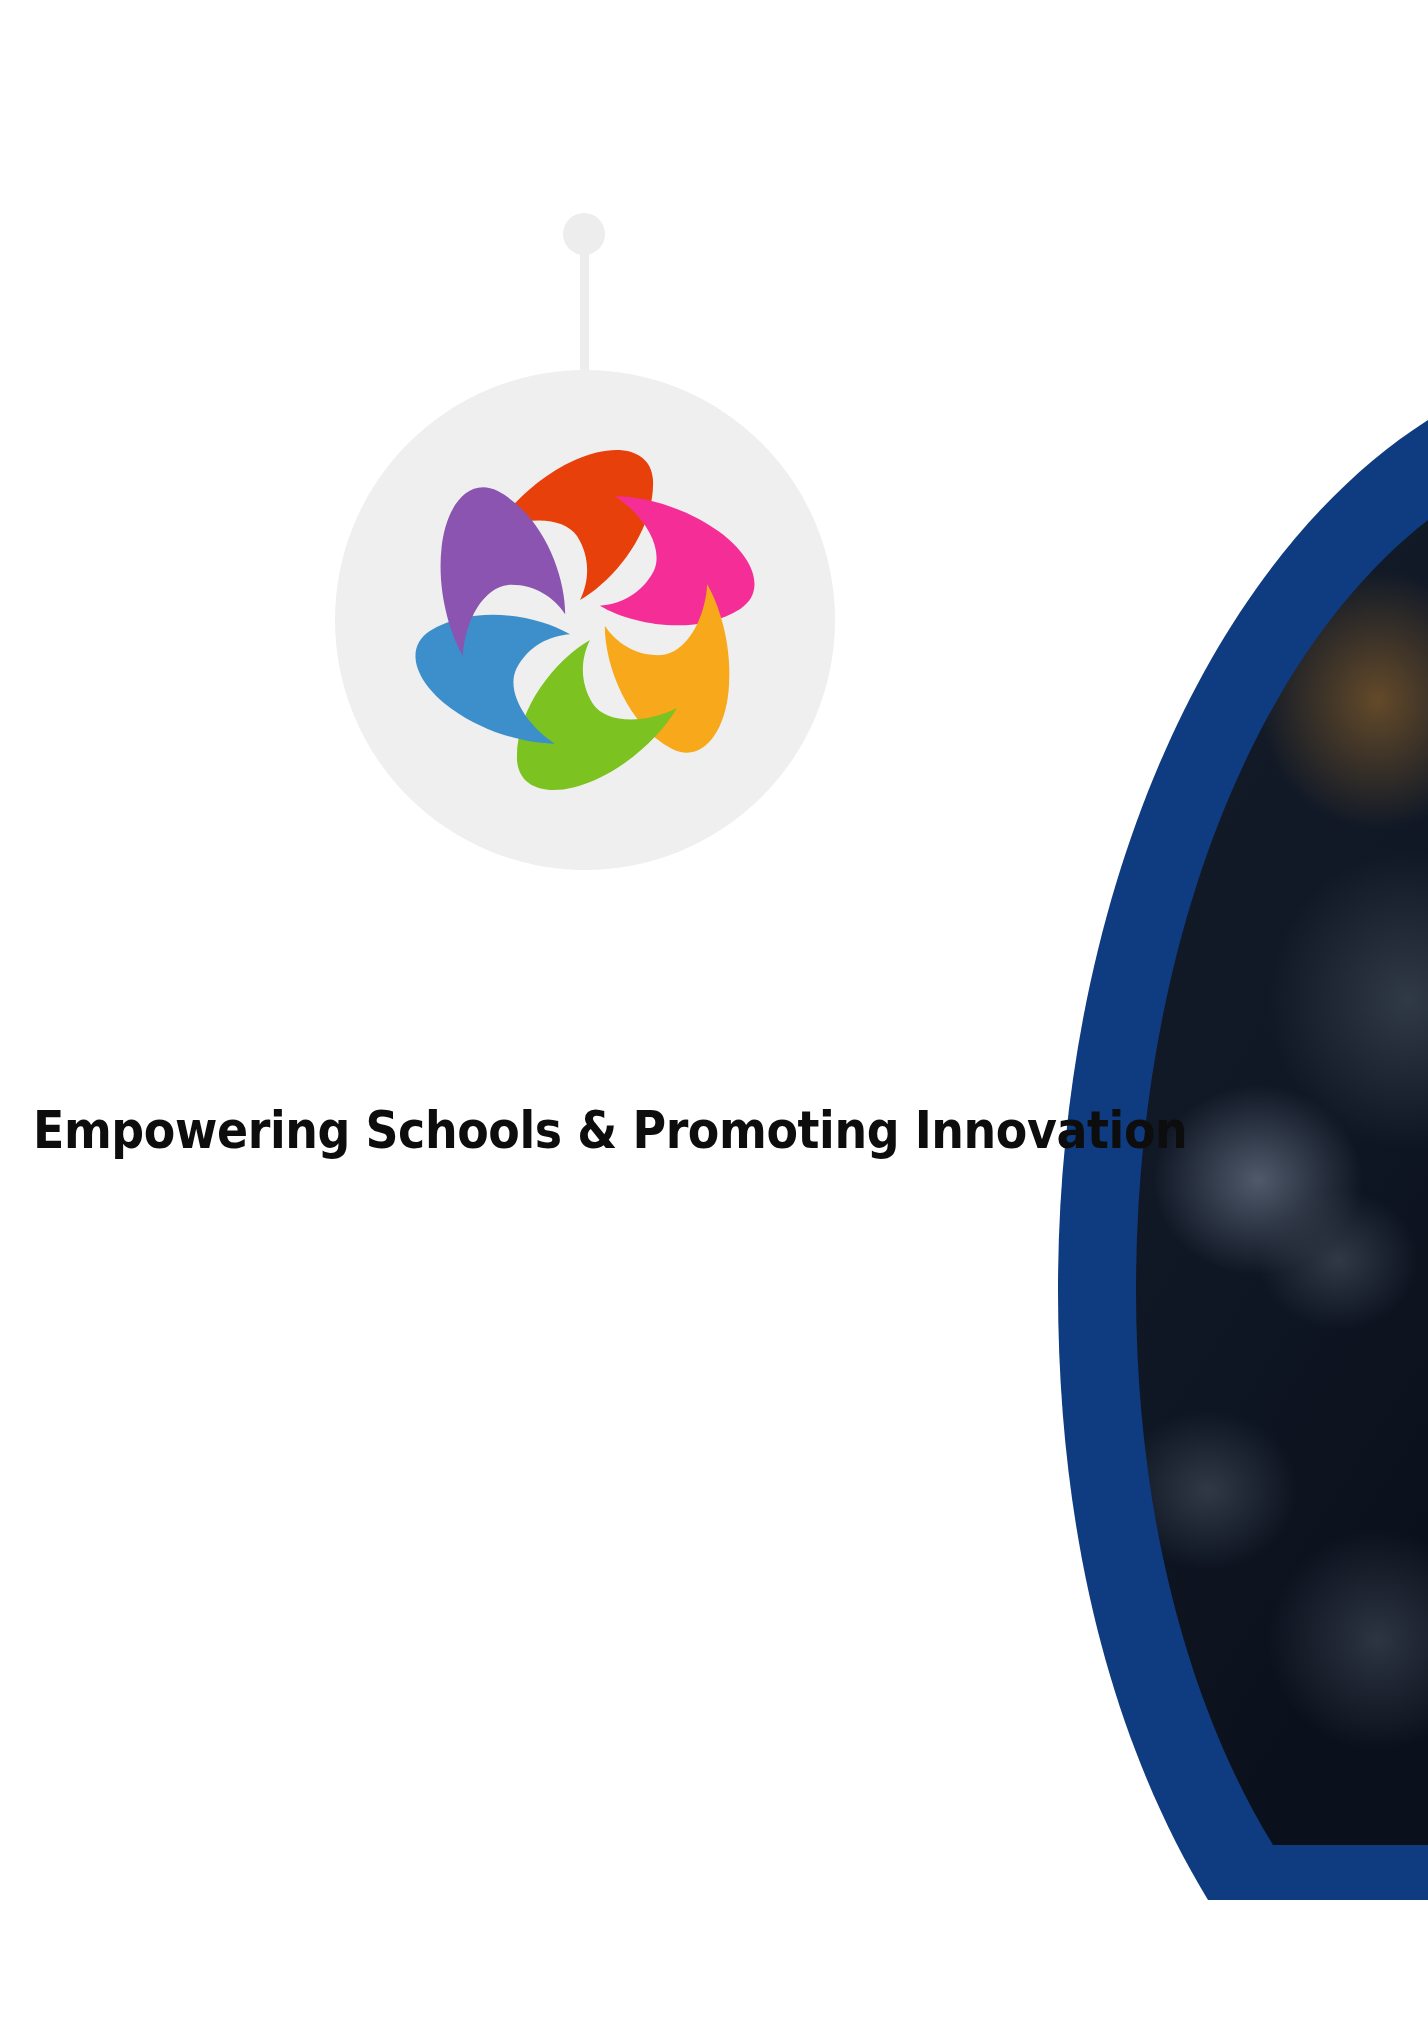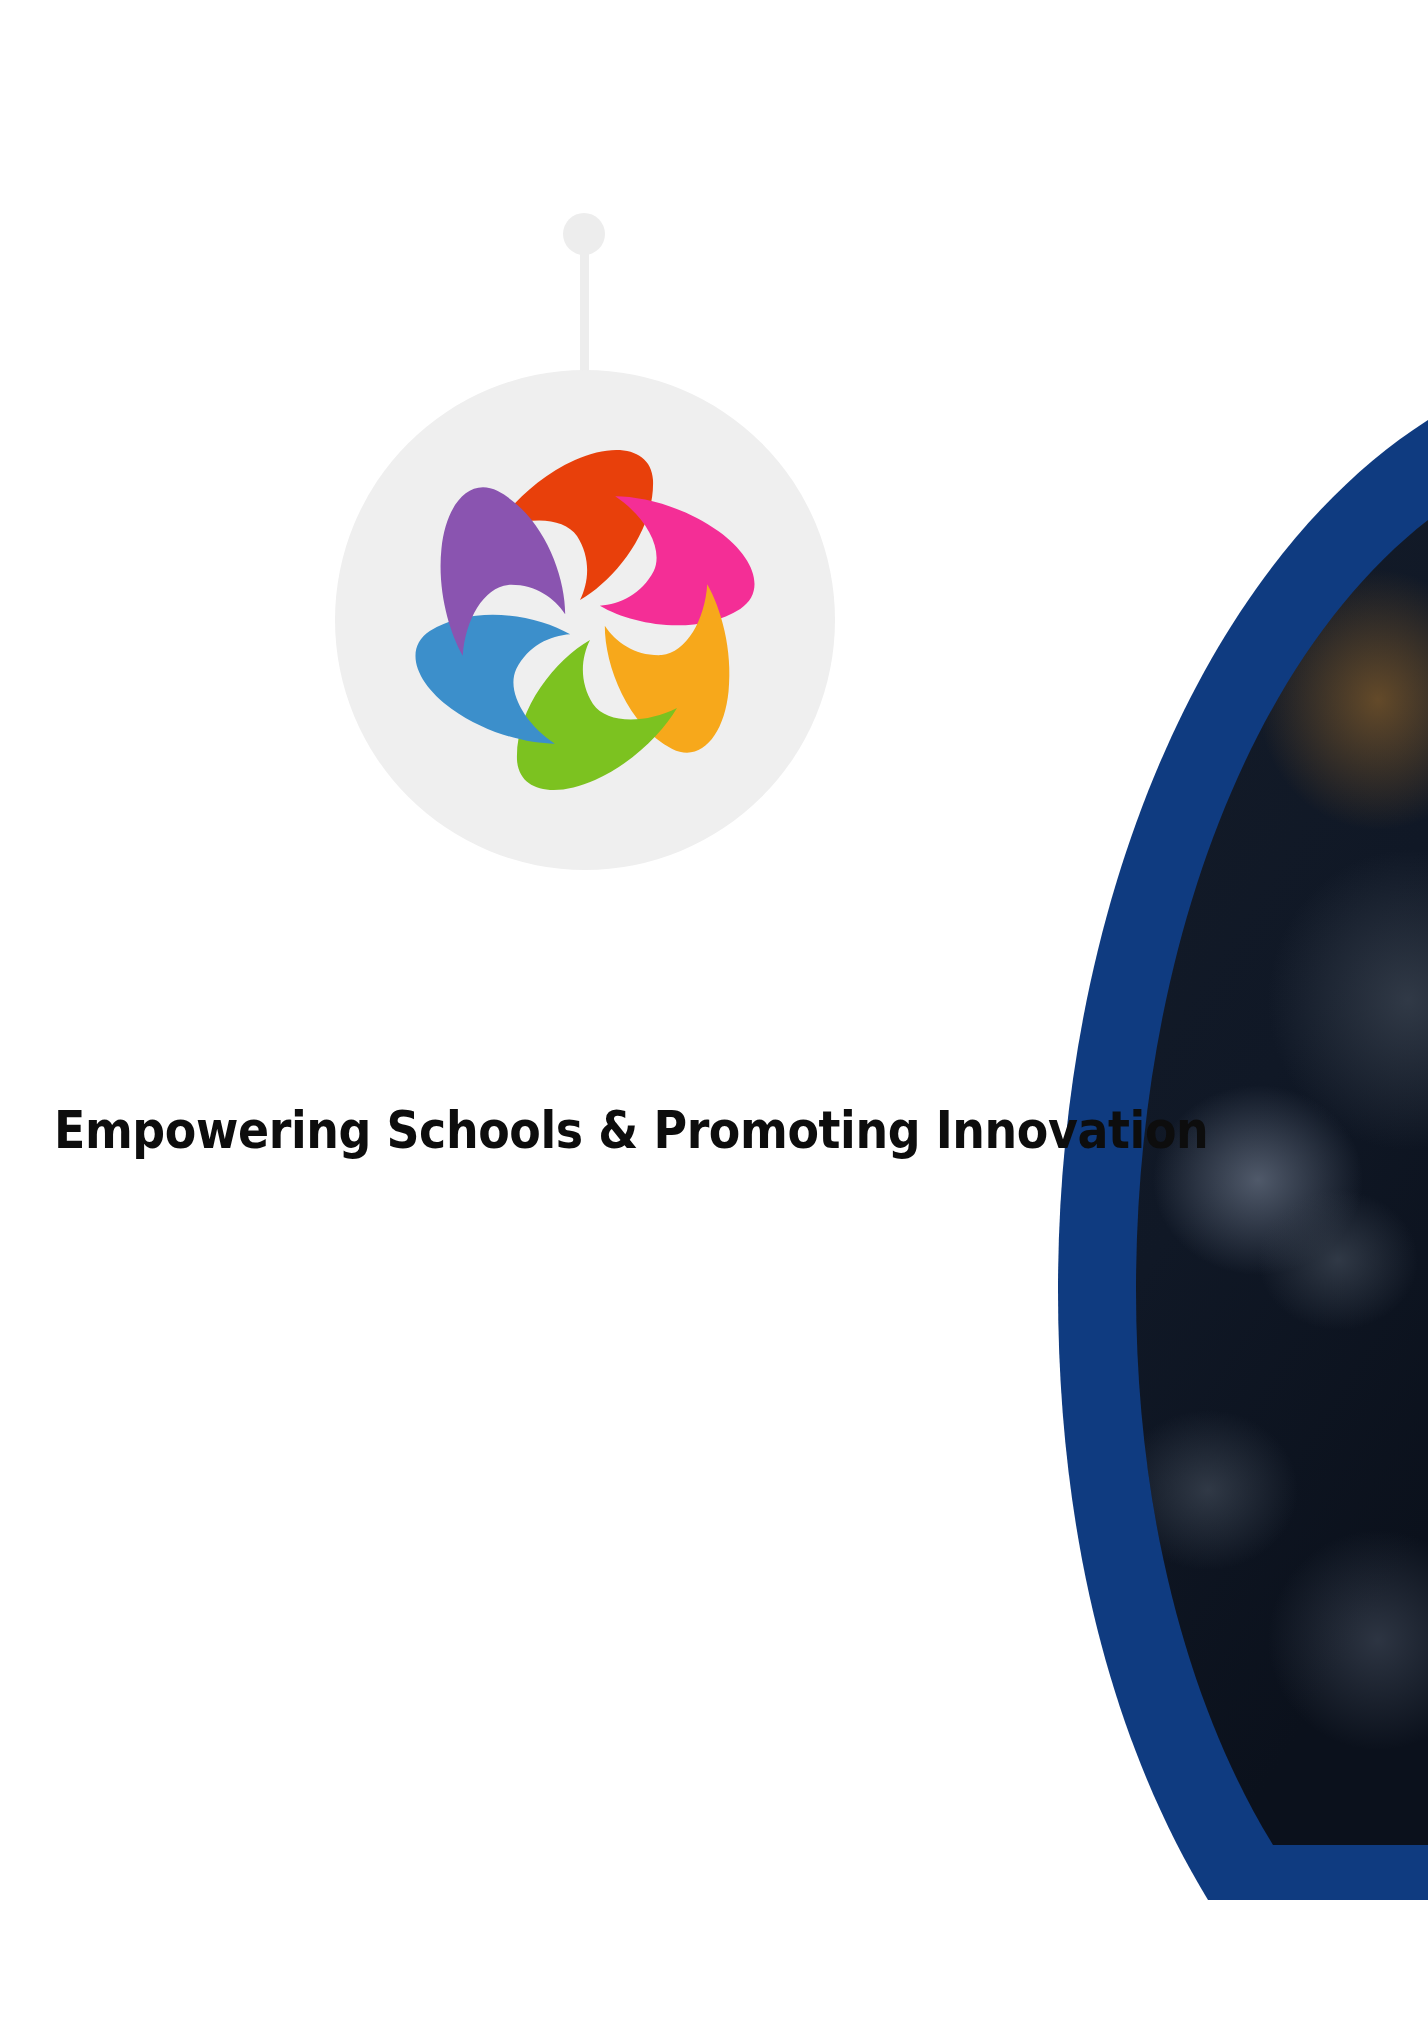--- a/index.html
+++ b/index.html
@@ -78,21 +78,21 @@
     font-size: 51px;
     line-height: 1.52;
     margin: 0 0 10px 0;
     padding: 0 40px;
   }
 
   #tagline-secondary {
     font-size: 51px;
     line-height: 1.3;
     margin: 58px 16px 0 0;
-    padding: 0 54px;
+    padding: 0 33px;
   }
 
   .nowrap { white-space: nowrap; }
 </style>
 </head>
 <body>
 
 <div id="page">
 
   <div id="decor-band">

